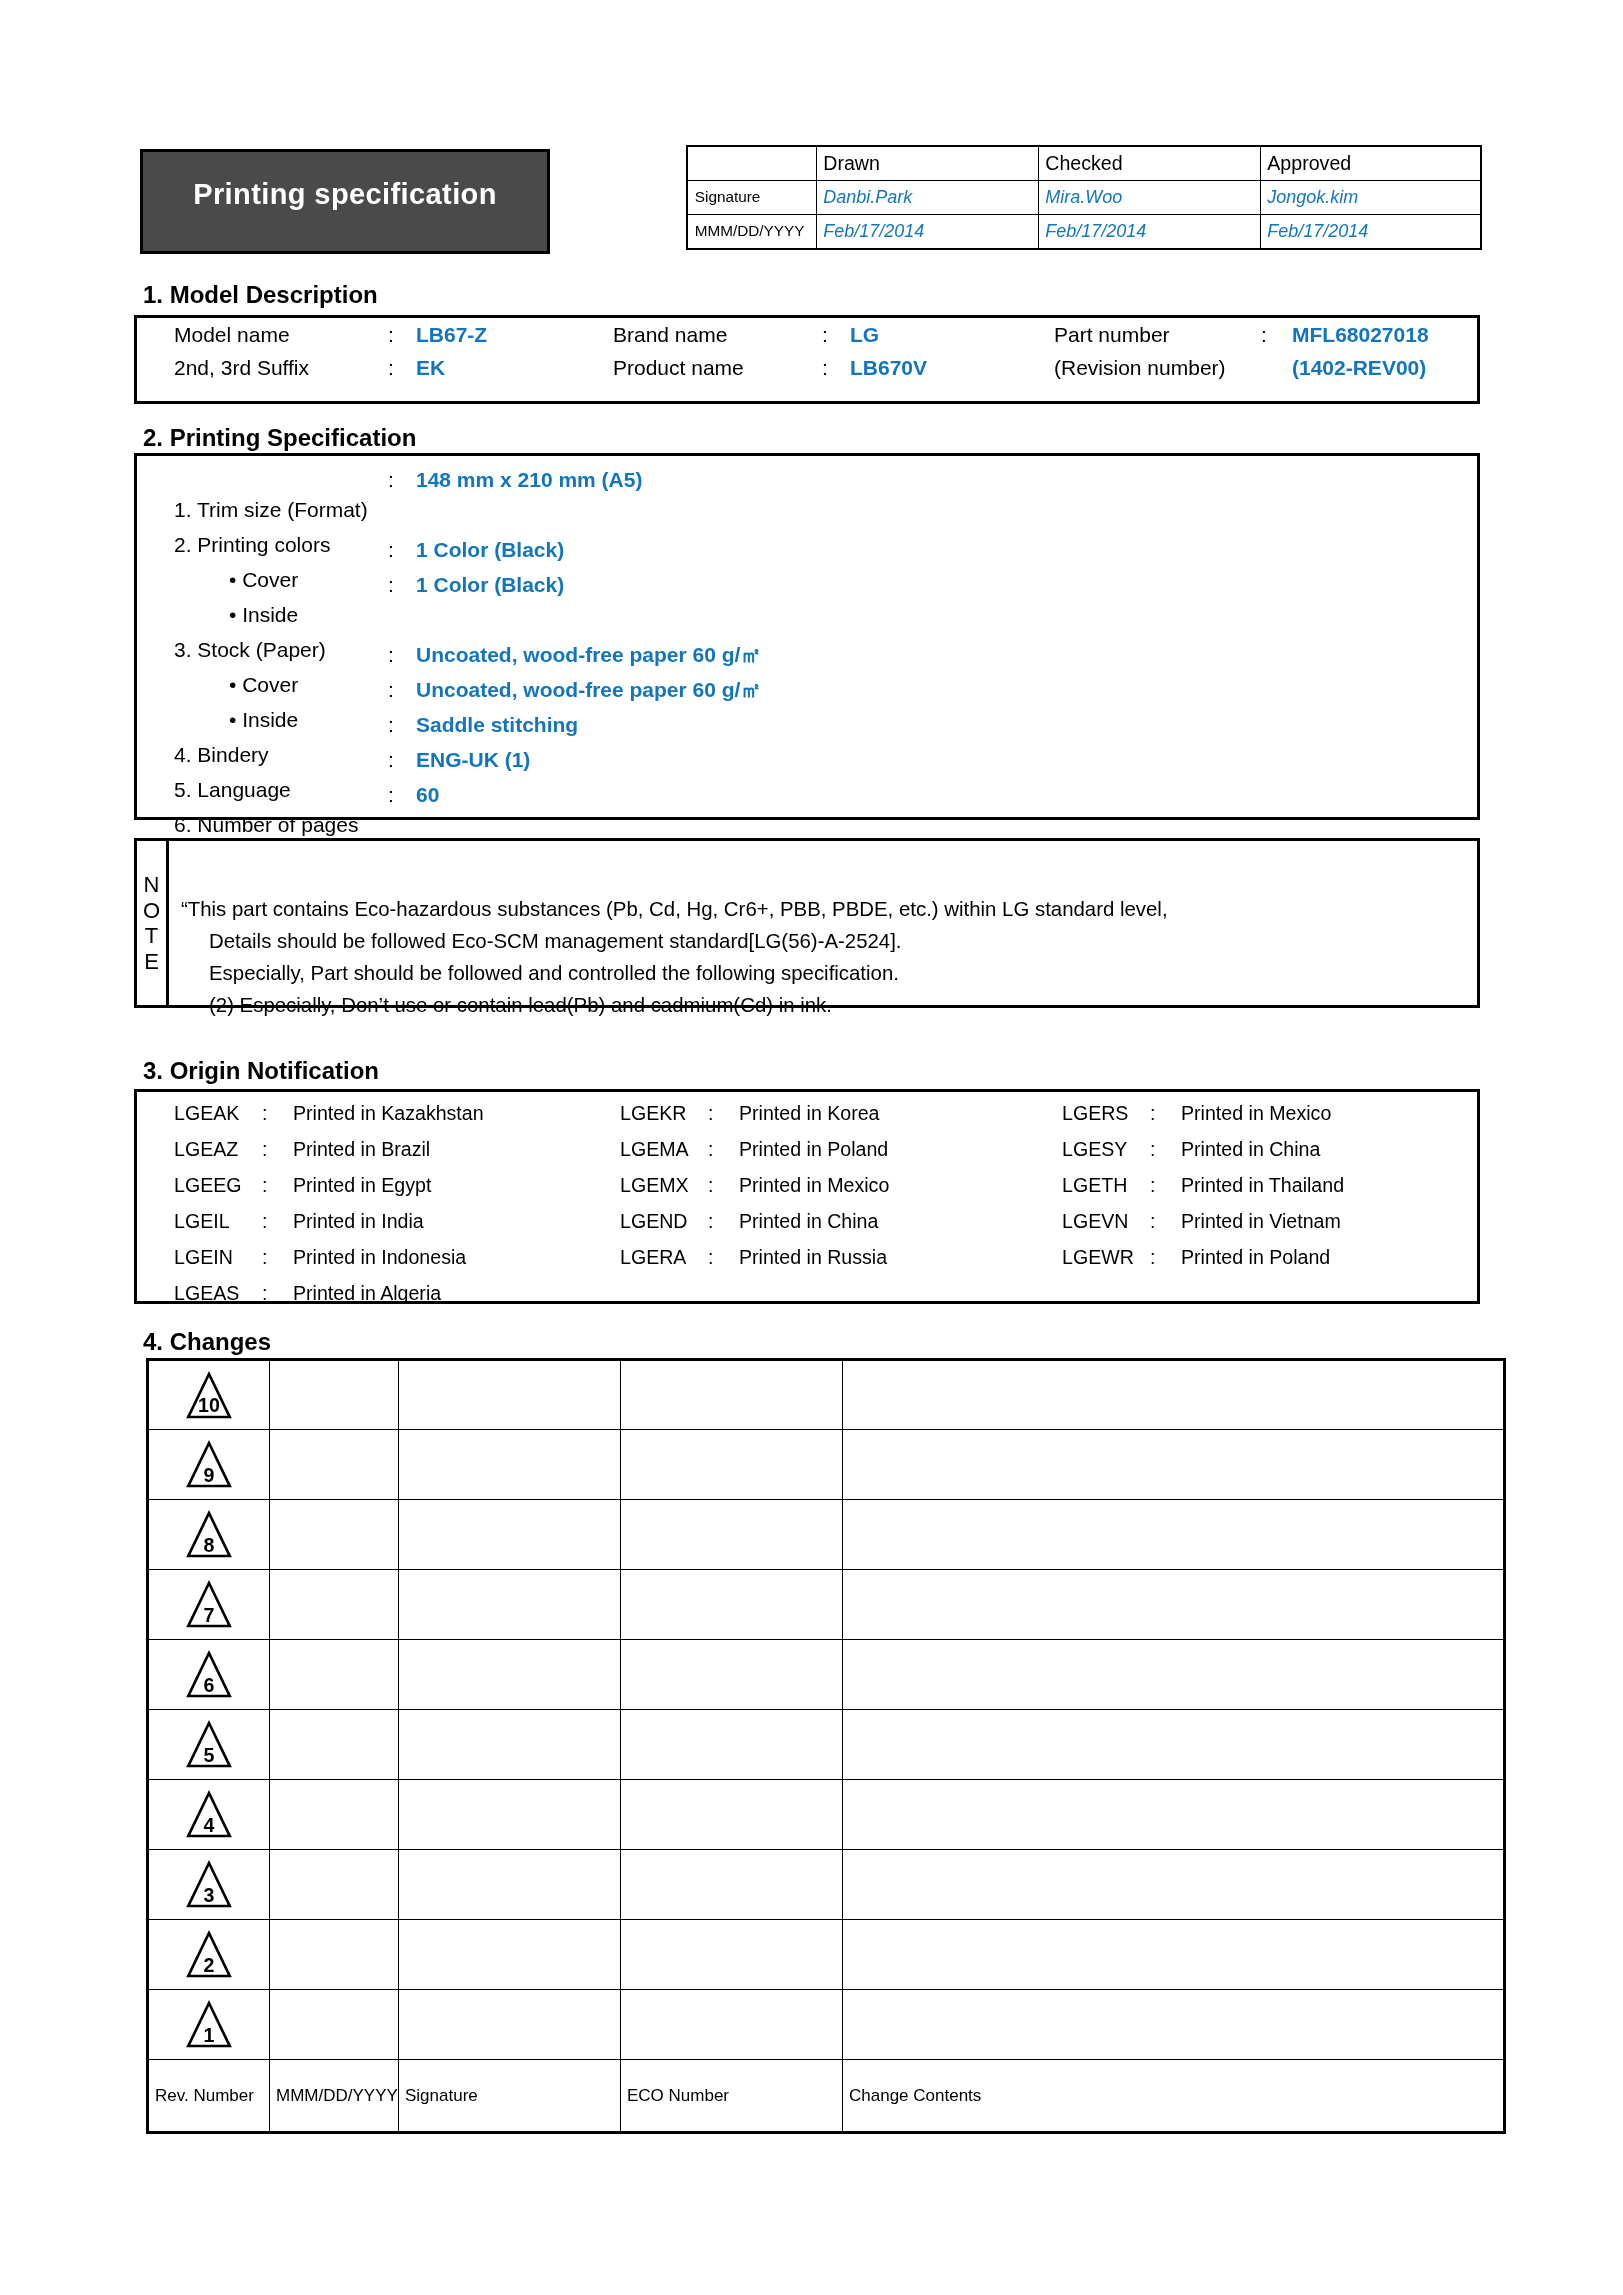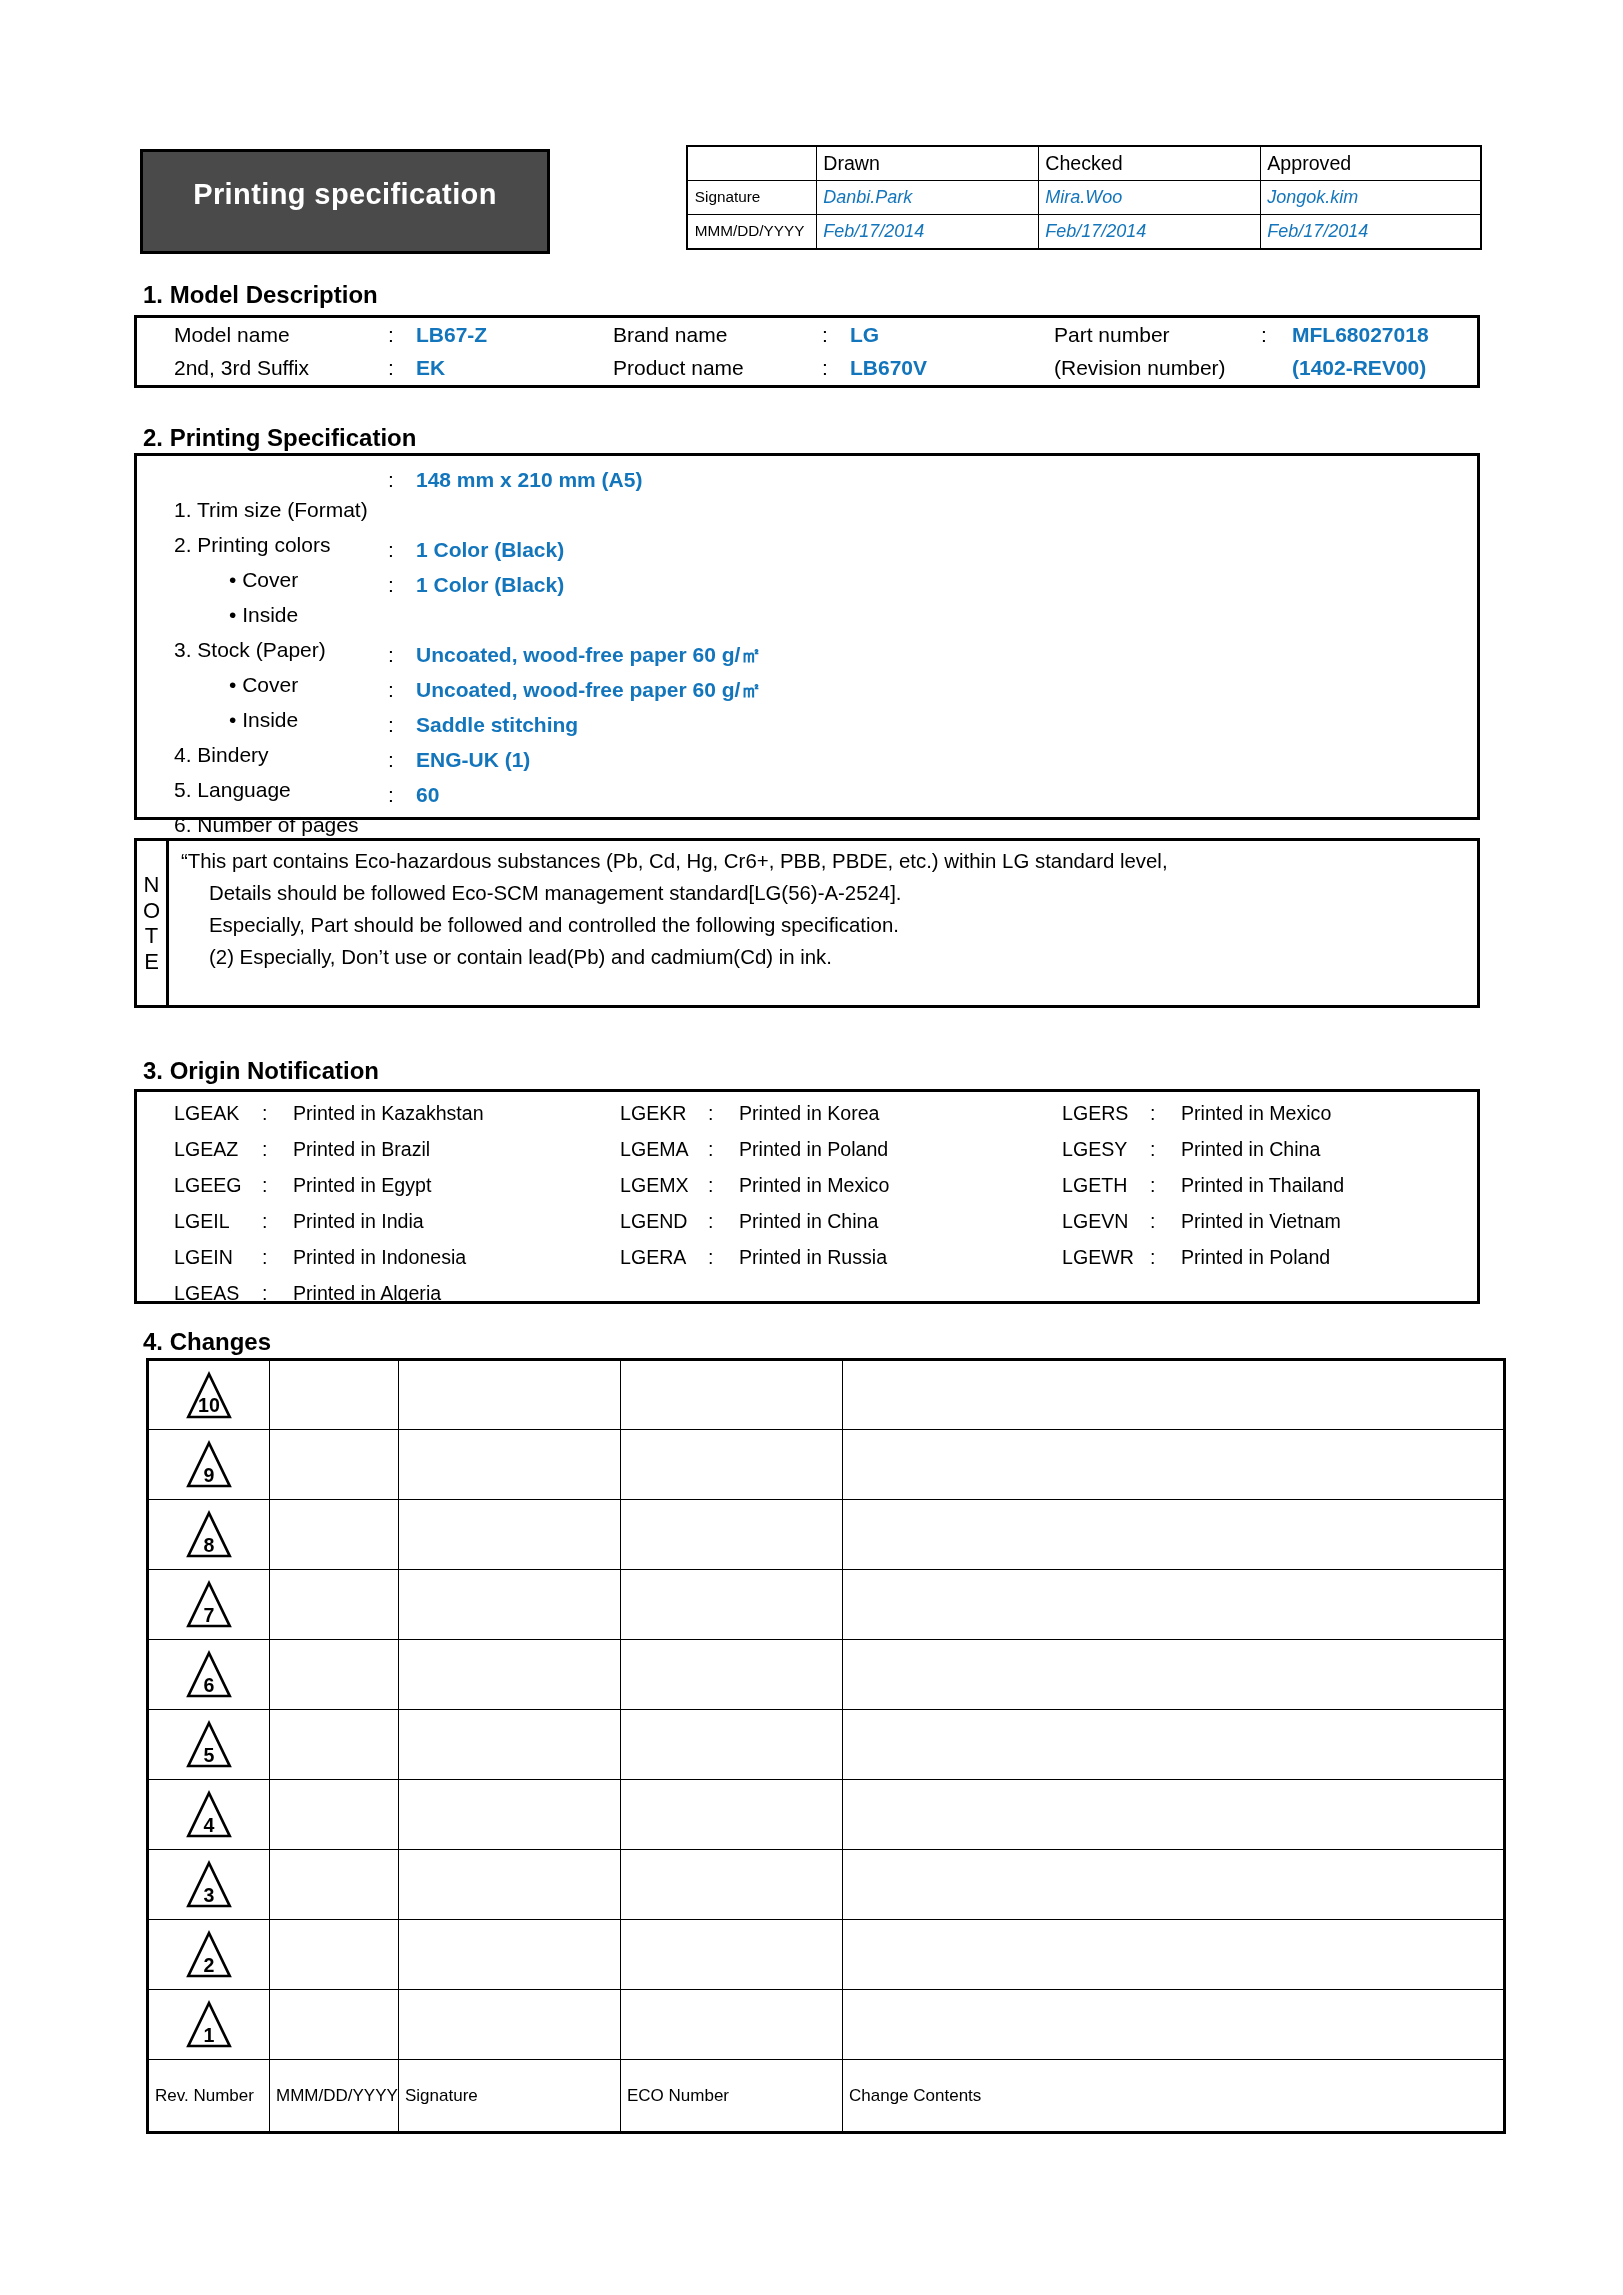--- a/index.html
+++ b/index.html
@@ -39,21 +39,21 @@
   .sec-h { position:absolute; left:143px; font-size:24px; font-weight:bold; white-space:nowrap; }
   .h-model  { top:281px; }
   .h-spec   { top:424px; }
   .h-origin { top:1057px; }
   .h-changes{ top:1328px; }
 
   
   .box { position:absolute; left:134px; width:1346px; border:3.4px solid #000; background:#fff; }
 
   
-  .model-box { top:315px; height:73px; padding-top:0.9px; }
+  .model-box { top:315px; height:89px; padding-top:0.9px; }
   .m-row { position:relative; height:33px; }
   .m-row span { position:absolute; top:50%; transform:translateY(-50%); white-space:nowrap; font-size:21px; }
   .m-lbl { color:#000; }
   .m-colon { color:#000; }
   .m-val { color:#1375bc; font-weight:bold; }
   .g1l{left:37px;}  .g1c{left:251px;}  .g1v{left:279px;}
   .g2l{left:476px;} .g2c{left:685px;}  .g2v{left:713px;}
   .g3l{left:917px;}.g3c{left:1124px;} .g3v{left:1155px;}
 
   
@@ -65,21 +65,21 @@
   .s-colon { left:251px; color:#000; }
   .s-val { left:279px; color:#1375bc; font-weight:bold; }
 
   
   .note-box { top:838px; height:170px; display:flex; }
   .note-side {
     width:32px; border-right:3.4px solid #000;
     display:flex; flex-direction:column; justify-content:center; align-items:center;
   }
   .note-side div { font-size:22px; line-height:25.5px; color:#000; }
-  .note-body { flex:1; padding:4.3px 0 0 12px; }
+  .note-body { flex:1; padding:4.3px 0 0 12px;margin-top:48px; }
   .n-line { font-size:20.4px; line-height:32px; color:#000; white-space:nowrap; }
   .n-line.ind { padding-left:28px; }
 
   
   .origin-box { top:1089px; height:215px; }
   .o-col { position:absolute; top:3.4px; }
   .o-col1 { left:37px; }
   .o-col2 { left:483px; }
   .o-col3 { left:925px; }
   .o-row { position:relative; height:36px; }

